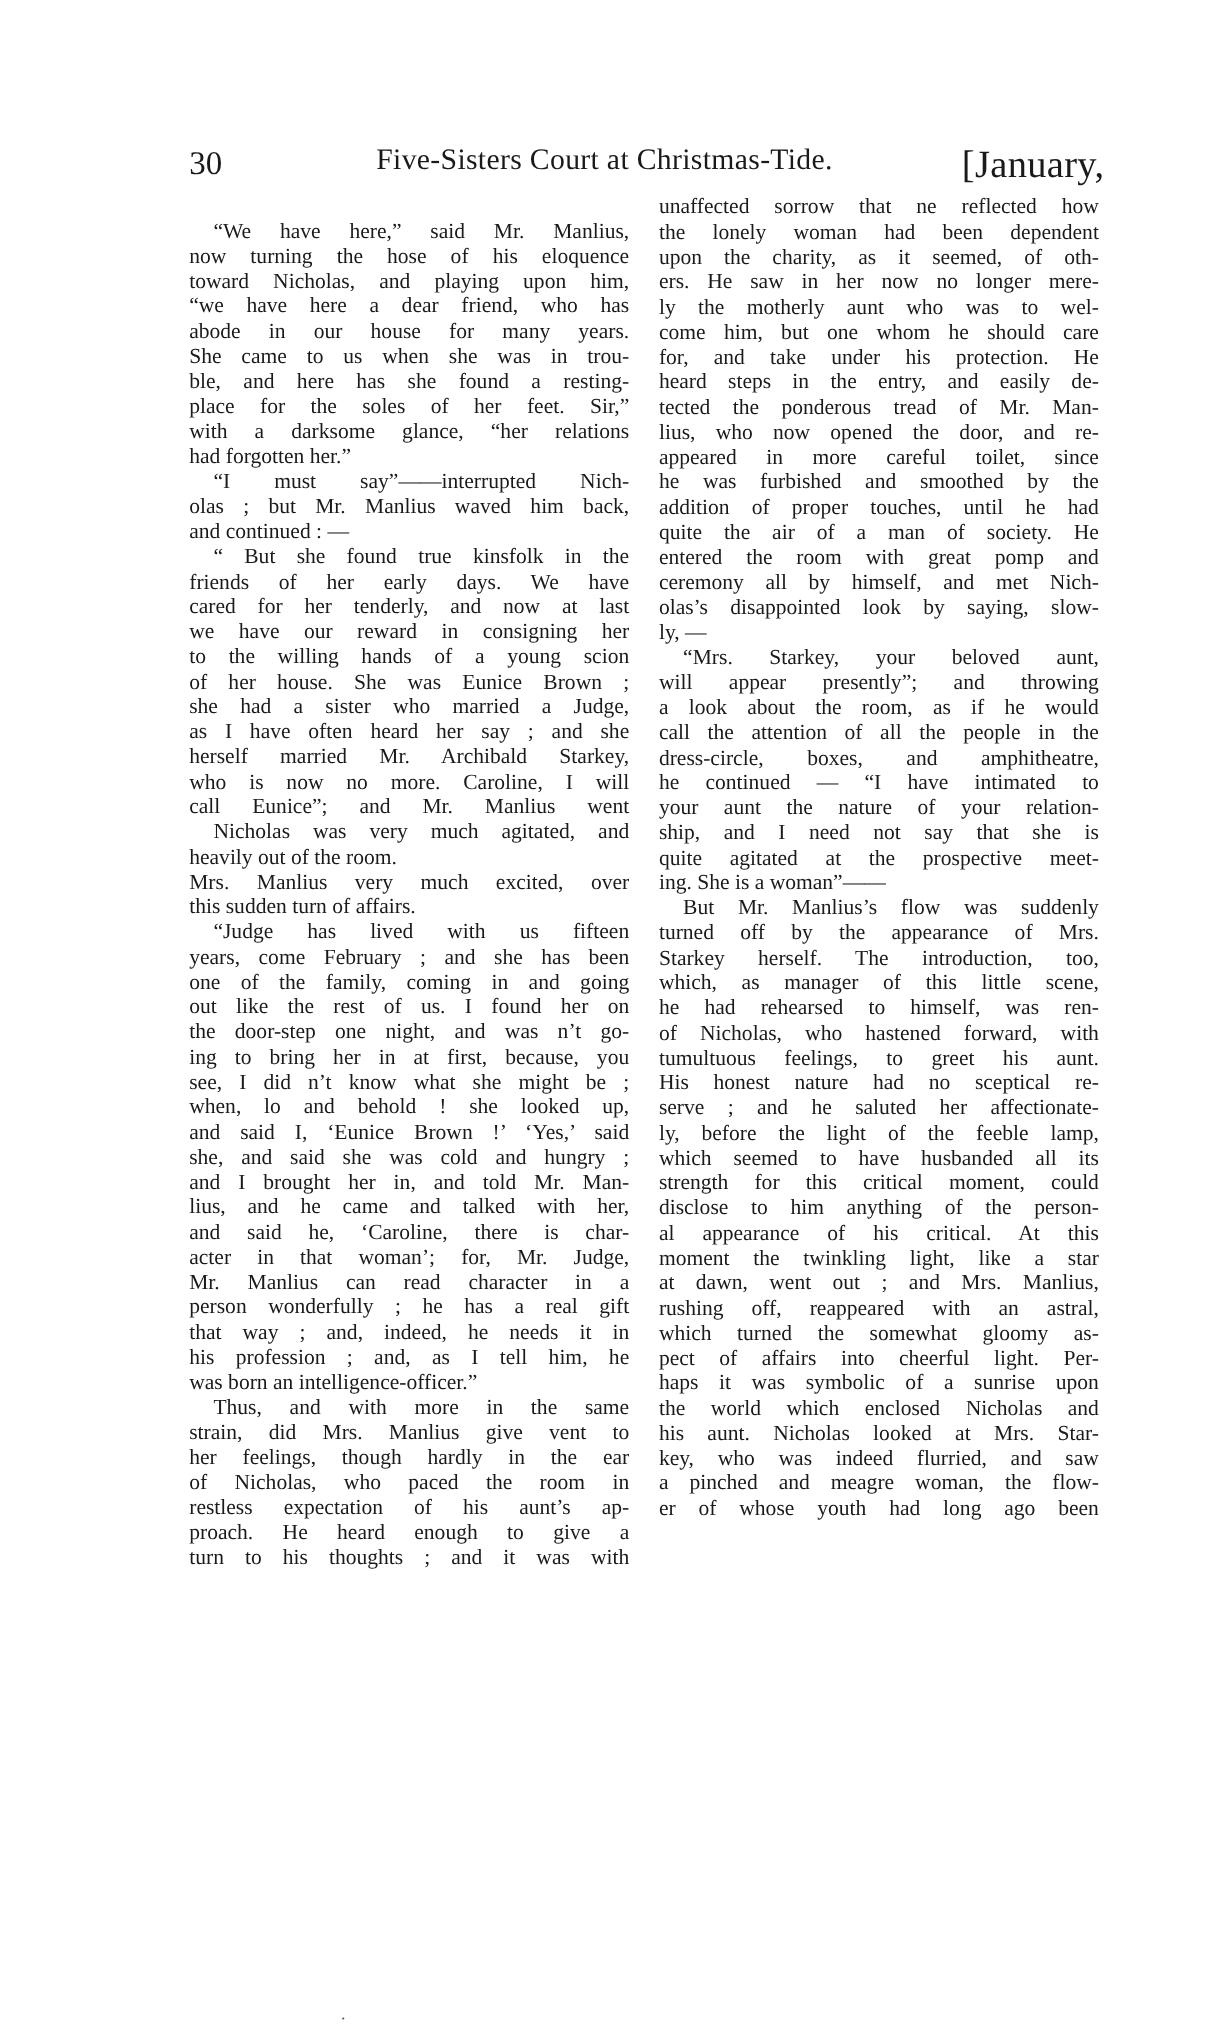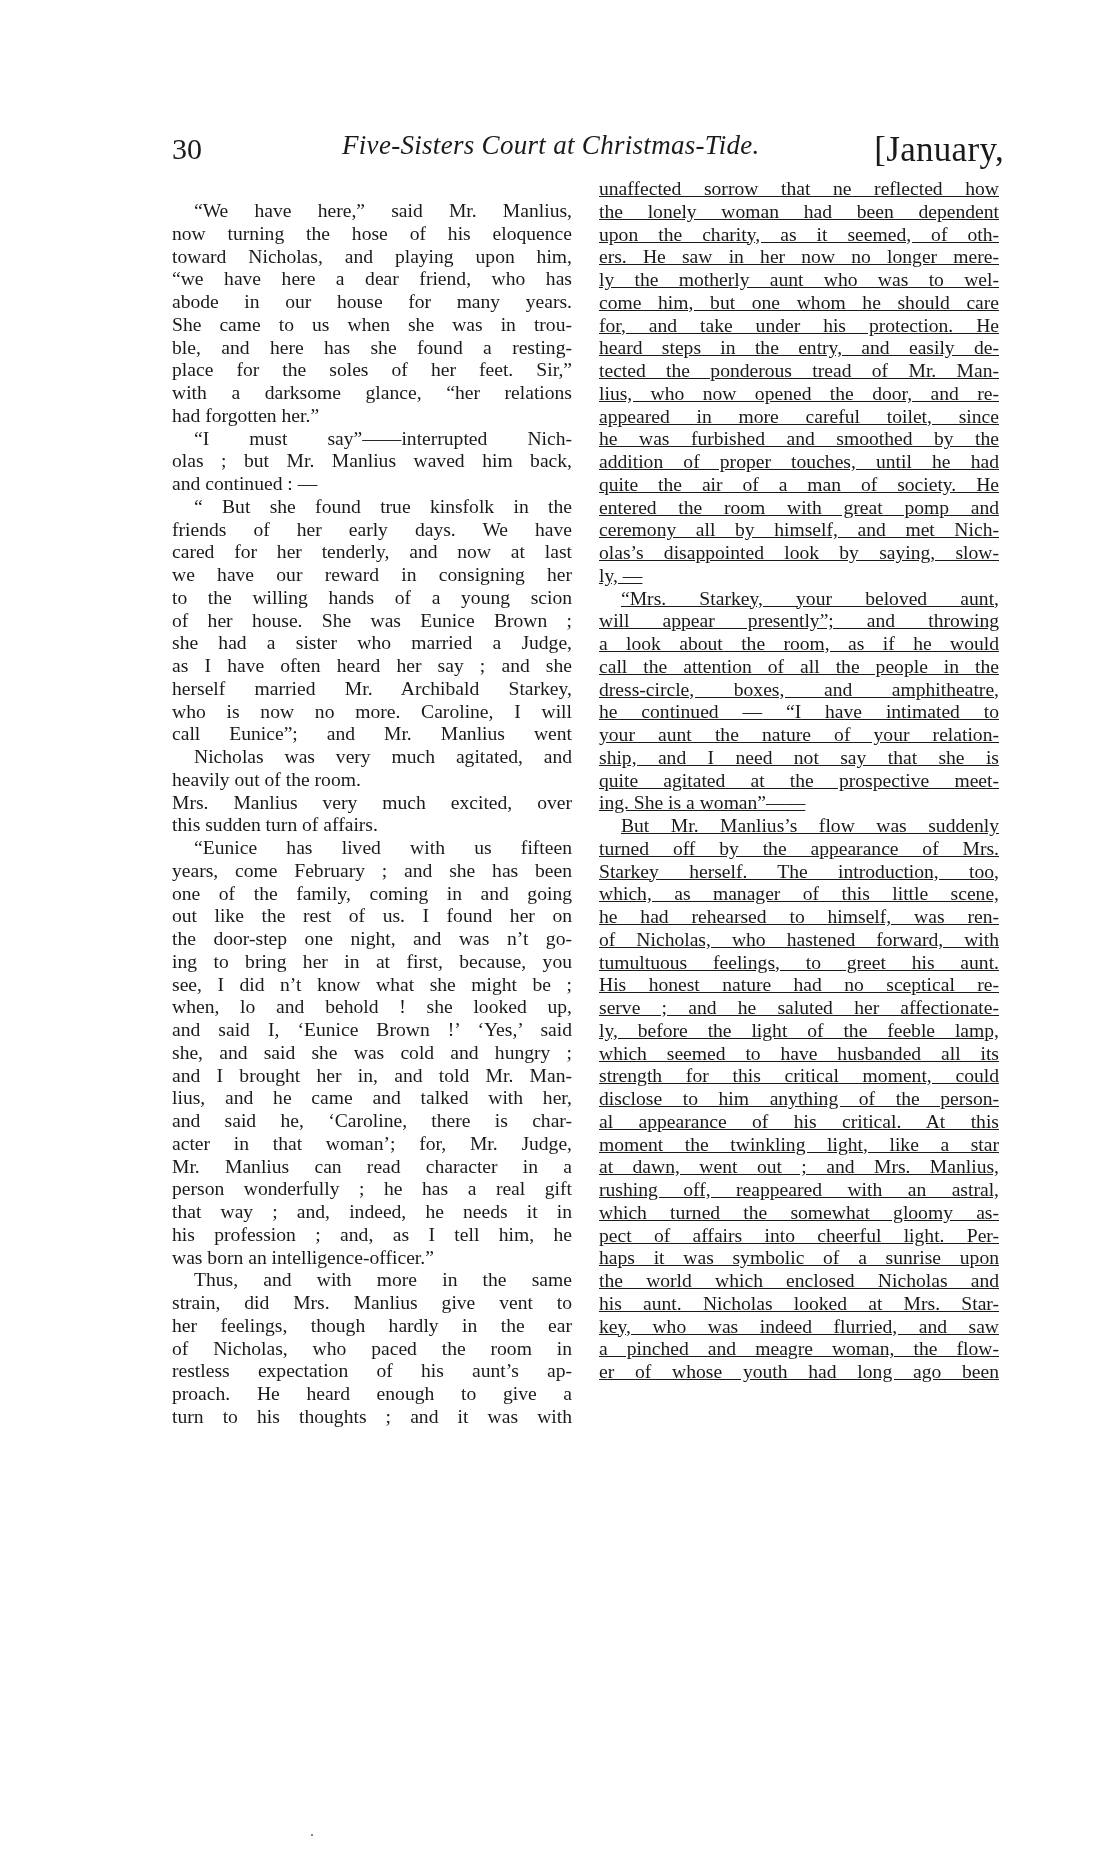--- a/index.html
+++ b/index.html
@@ -1,25 +1,25 @@
 <!DOCTYPE html>
 <html><head>
 <meta charset="utf-8">
 <style>
   html, body { margin: 0; padding: 0; background: #ffffff; }
   body { width: 1096px; height: 1850px; position: relative; overflow: hidden;
          font-family: "Liberation Serif", "DejaVu Serif", serif; color: #1a1a1a; }
   .page { position: absolute; left: 16px; top: 0; width: 1096px; height: 1850px; }
   .header { position: absolute; top: 128px; left: 156px; width: 832px; height: 40px; }
   .page-number { position: absolute; left: 0; top: 4px; font-size: 30px; letter-spacing: 0; }
-  .running-title { position: absolute; left: 170px; top: 2px; font-size: 27px; font-style: italic; letter-spacing: 0.3px; }
+  .running-title { position: absolute; left: 170px; top: 2px; font-size: 27px; letter-spacing: 0.3px; }
   .running-date { position: absolute; right: 0; top: 2px; font-size: 35px; letter-spacing: 0.3px; }
   .column { position: absolute; top: 178px; width: 400px; font-size: 19.6px; line-height: 22.75px; }
   .col-left { left: 156px; margin-top: 22px; }
-  .col-right { left: 583px; text-decoration: underline; }
+  .col-right { left: 583px; }
   .line { display: block; white-space: nowrap; text-align: justify; text-align-last: justify; height: 22.75px; }
   .line.last { text-align-last: left; }
   .line.indent { padding-left: 22px; }
   .speck { position: absolute; width: 2px; height: 2px; background: #555; border-radius: 1px; }
 </style>
 </head>
 <body>
 
 <div class="page">
   <div class="header">
@@ -50,21 +50,21 @@
       <span class="line">of her house.  She was Eunice Brown ;</span>
       <span class="line">she had a sister who married a Judge,</span>
       <span class="line">as I have often heard her say ; and she</span>
       <span class="line">herself married Mr. Archibald Starkey,</span>
       <span class="line">who is now no more.  Caroline, I will</span>
       <span class="line">call Eunice”; and Mr. Manlius went</span>
       <span class="line indent">Nicholas was very much agitated, and</span>
       <span class="line last">heavily out of the room.</span>
       <span class="line">Mrs. Manlius very much excited, over</span>
       <span class="line last">this sudden turn of affairs.</span>
-      <span class="line indent">“Eunice has lived with us fifteen</span>
+      <span class="line indent">“Judge has lived with us fifteen</span>
       <span class="line">years, come February ; and she has been</span>
       <span class="line">one of the family, coming in and going</span>
       <span class="line">out like the rest of us.  I found her on</span>
       <span class="line">the door-step one night, and was n’t go-</span>
       <span class="line">ing to bring her in at first, because, you</span>
       <span class="line">see, I did n’t know what she might be ;</span>
       <span class="line">when, lo and behold ! she looked up,</span>
       <span class="line">and said I, ‘Eunice Brown !’ ‘Yes,’ said</span>
       <span class="line">she, and said she was cold and hungry ;</span>
       <span class="line">and I brought her in, and told Mr. Man-</span>

